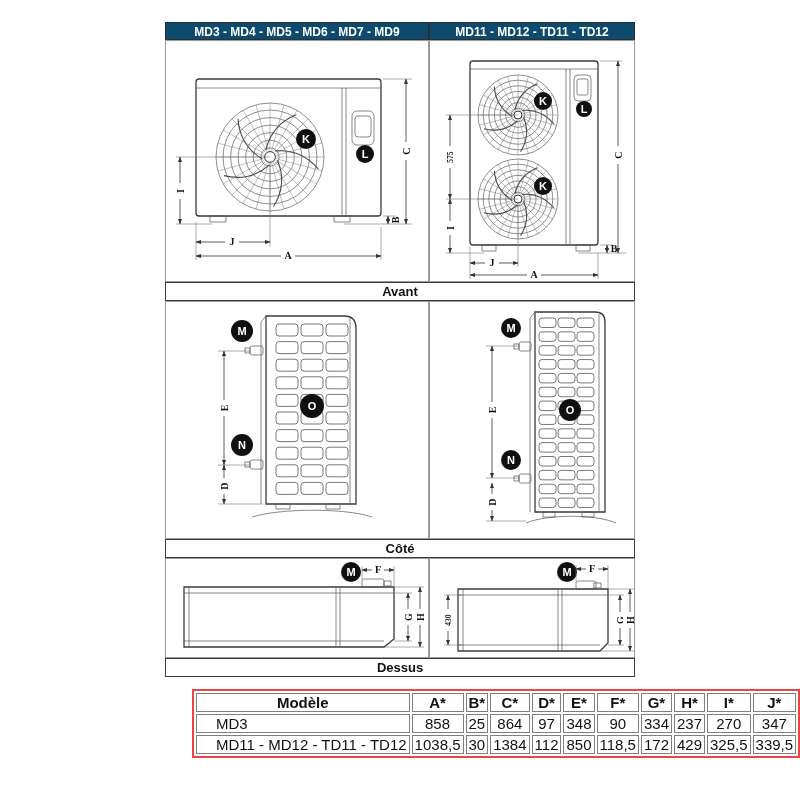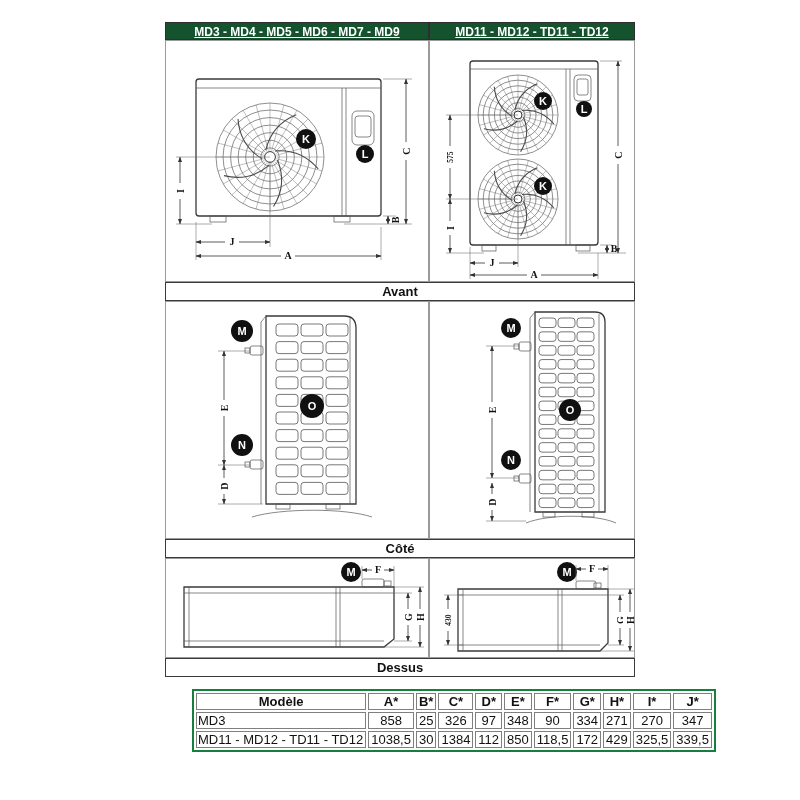--- a/index.html
+++ b/index.html
@@ -1,38 +1,38 @@
 <!DOCTYPE html>
 <html><head>
 <meta charset="utf-8">
 <style>
   html,body{margin:0;padding:0;background:#fff;}
   body{width:800px;height:800px;position:relative;font-family:"Liberation Sans",sans-serif;color:#111;}
   .abs{position:absolute;box-sizing:border-box;}
-  .hdr{background:#14532d;color:#fff;font-weight:bold;font-size:12px;text-align:center;
-       line-height:18px;height:18px;border:1px solid #2e2e2e;text-decoration:underline;}
+  .hdr{background:#0c4a6e;color:#fff;font-weight:bold;font-size:12px;text-align:center;
+       line-height:18px;height:18px;border:1px solid #2e2e2e;}
   .seclab{border:1px solid #3a3a3a;background:#fff;font-weight:bold;font-size:13px;
           text-align:center;line-height:17px;height:19px;}
   .cell{border:1px solid #9a9a9a;background:#fff;}
   svg{display:block;}
   .out{stroke:#3a3a3a;stroke-width:1.3;fill:none;}
   .in{stroke:#555;stroke-width:.7;fill:none;}
   .dim{stroke:#333;stroke-width:.8;marker-start:url(#arr);marker-end:url(#arr);}
   .ext{stroke:#666;stroke-width:.55;}
   .dlab{font:bold 10px "Liberation Serif",serif;fill:#111;}
   .dlabs{font:bold 7.5px "Liberation Serif",serif;fill:#111;}
   .blab{font:bold 11px "Liberation Sans",sans-serif;fill:#fff;text-anchor:middle;}
   .badge{fill:#101010;stroke:none;}
   .wbg{fill:#fff;}
   table.dim-table{border-collapse:separate;border-spacing:2px;background:#fff;
-    border:2px solid #15803d;table-layout:fixed;font-size:13px;}
+    border:2px solid #ef4444;table-layout:fixed;font-size:15px;}
   .dim-table th,.dim-table td{border:1px solid #7f7f7f;padding:0 2px;height:15px;
     text-align:center;overflow:hidden;white-space:nowrap;box-sizing:border-box;}
   .dim-table th{font-weight:bold;}
-  .dim-table td.model{text-align:left;padding-left:1px;margin-top:27px;}
+  .dim-table td.model{text-align:left;padding-left:19px;margin-top:27px;}
 </style>
 </head>
 <body>
 
 <svg width="0" height="0" style="position:absolute" aria-hidden="true">
   <defs>
     <marker id="arr" viewBox="0 0 8 8" refX="7.5" refY="4" markerWidth="7" markerHeight="7" orient="auto-start-reverse">
       <path d="M0,1 L8,4 L0,7 Z" fill="#333"></path>
     </marker>
   </defs>
@@ -559,26 +559,26 @@
       <th>H*</th>
       <th>I*</th>
       <th>J*</th>
     </tr>
   </thead>
   <tbody>
     <tr>
       <td class="model">MD3</td>
       <td>858</td>
       <td>25</td>
-      <td>326</td>
+      <td>864</td>
       <td>97</td>
       <td>348</td>
       <td>90</td>
       <td>334</td>
-      <td>271</td>
+      <td>237</td>
       <td>270</td>
       <td>347</td>
     </tr>
     <tr>
       <td class="model">MD11 - MD12 - TD11 - TD12</td>
       <td>1038,5</td>
       <td>30</td>
       <td>1384</td>
       <td>112</td>
       <td>850</td>

